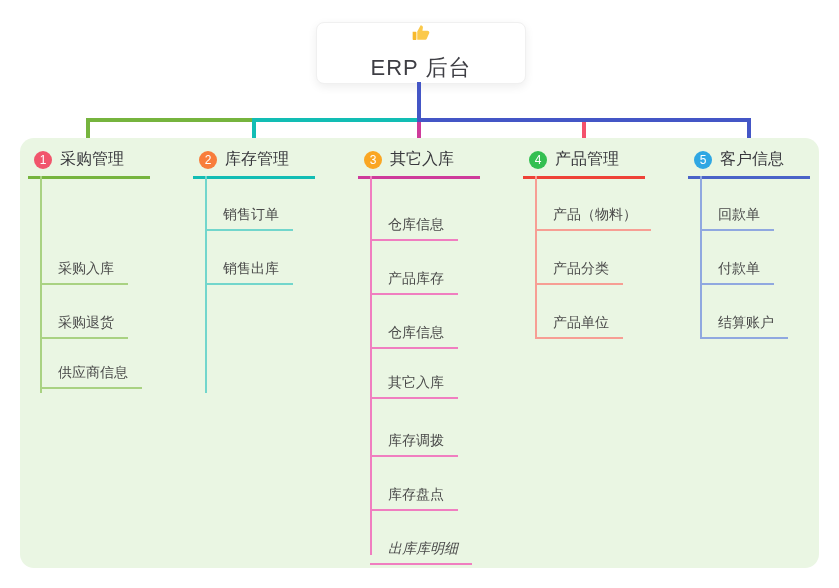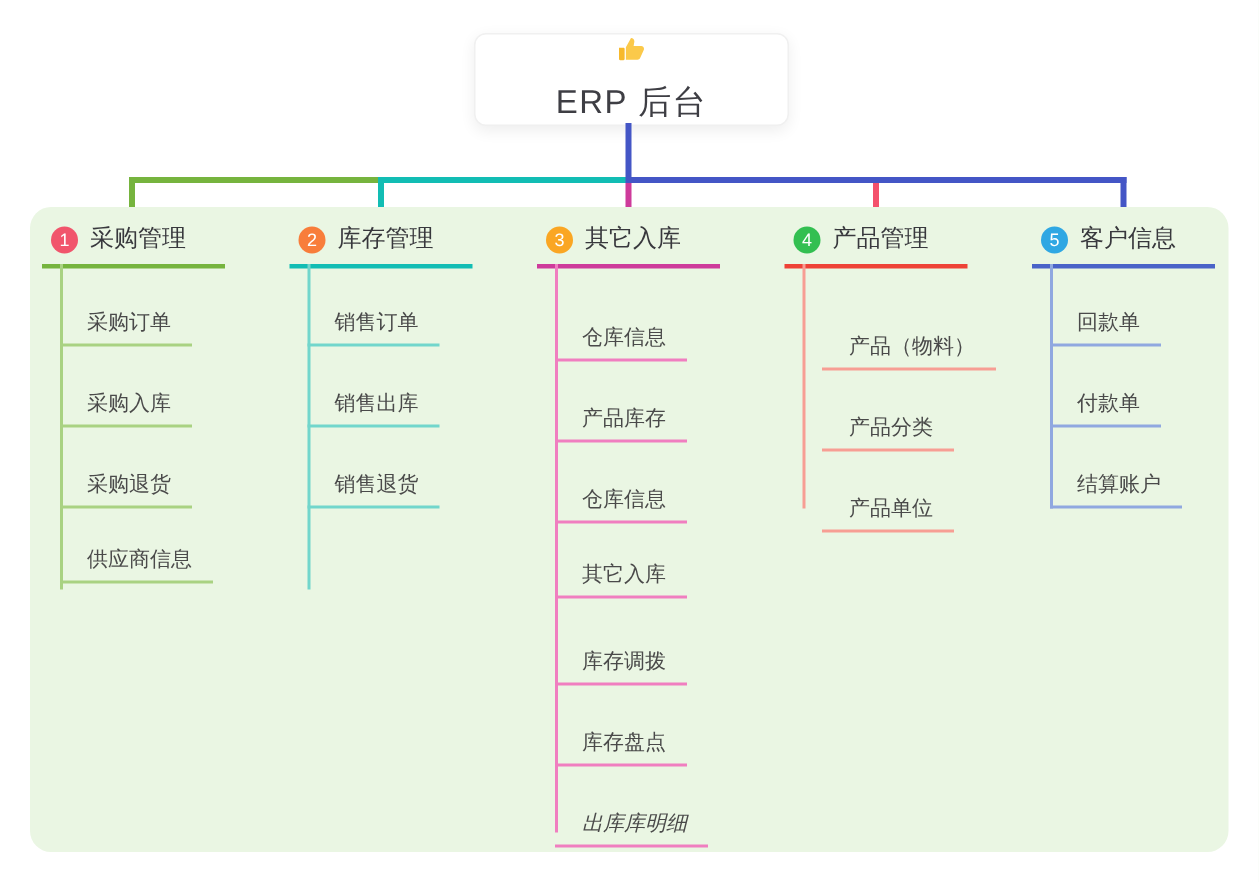--- a/index.html
+++ b/index.html
@@ -51,21 +51,21 @@
   .r3{left:370px;height:379px;background:#f07ec0;}
   .r4{left:535px;height:163px;background:#f79e94;}
   .r5{left:700px;height:163px;background:#90a8e0;}
 
   
   .child{position:absolute;display:inline-block;padding:0 14px 6px 18px;font-size:14px;
          line-height:18px;color:#4a4a4a;border-bottom:2px solid;white-space:nowrap;cursor:pointer;}
   .c1{left:40px; border-color:#a9d282;}
   .c2{left:205px;border-color:#72d6cc;}
   .c3{left:370px;border-color:#f07ec0;margin-top:10px;}
-  .c4{left:548px;border-color:#f79e94;margin-top:16px;}
+  .c4{left:535px;border-color:#f79e94;}
   .c5{left:700px;border-color:#90a8e0;}
   .row0{top:205px;} .row1{top:259px;} .row2{top:313px;} .row3{top:363px;}
   .row4{top:421px;} .row5{top:475px;} .row6{top:529px;font-style:italic;}
 </style>
 </head>
 <body>
 
 <div class="stage">
 
   <div class="root-card">
@@ -86,33 +86,31 @@
   <div class="line drop4"></div>
   <div class="line drop5"></div>
 
   <div class="panel"></div>
 
   <div class="branch-head h1">
     <span class="badge g1">1</span>
     <span class="branch-title">采购管理</span>
   </div>
   <div class="rail r1"></div>
-  <div class="child c1 row0">采购订单</div>
   <div class="child c1 row1">采购入库</div>
   <div class="child c1 row2">采购退货</div>
   <div class="child c1 row3">供应商信息</div>
 
   <div class="branch-head h2">
     <span class="badge g2">2</span>
     <span class="branch-title">库存管理</span>
   </div>
   <div class="rail r2"></div>
   <div class="child c2 row0">销售订单</div>
   <div class="child c2 row1">销售出库</div>
-  <div class="child c2 row2">销售退货</div>
 
   <div class="branch-head h3">
     <span class="badge g3">3</span>
     <span class="branch-title">其它入库</span>
   </div>
   <div class="rail r3"></div>
   <div class="child c3 row0">仓库信息</div>
   <div class="child c3 row1">产品库存</div>
   <div class="child c3 row2">仓库信息</div>
   <div class="child c3 row3">其它入库</div>

